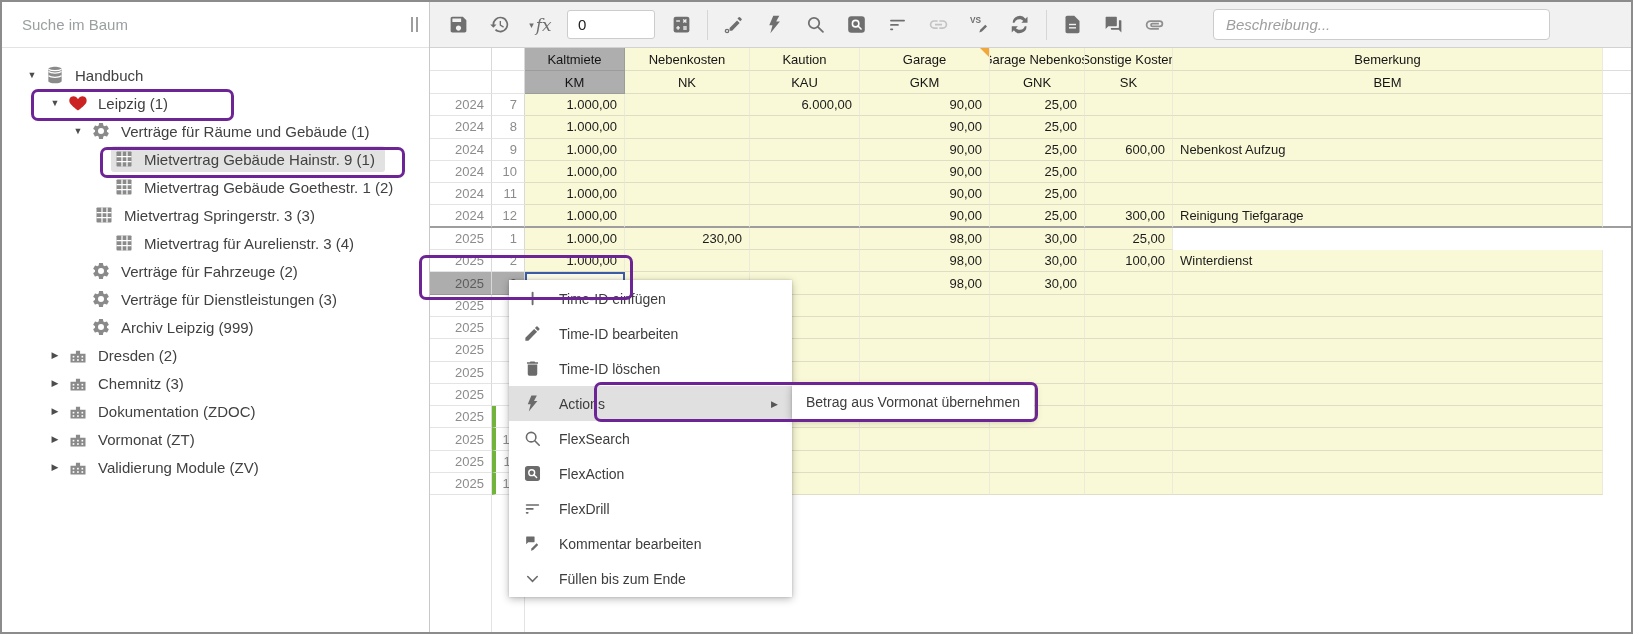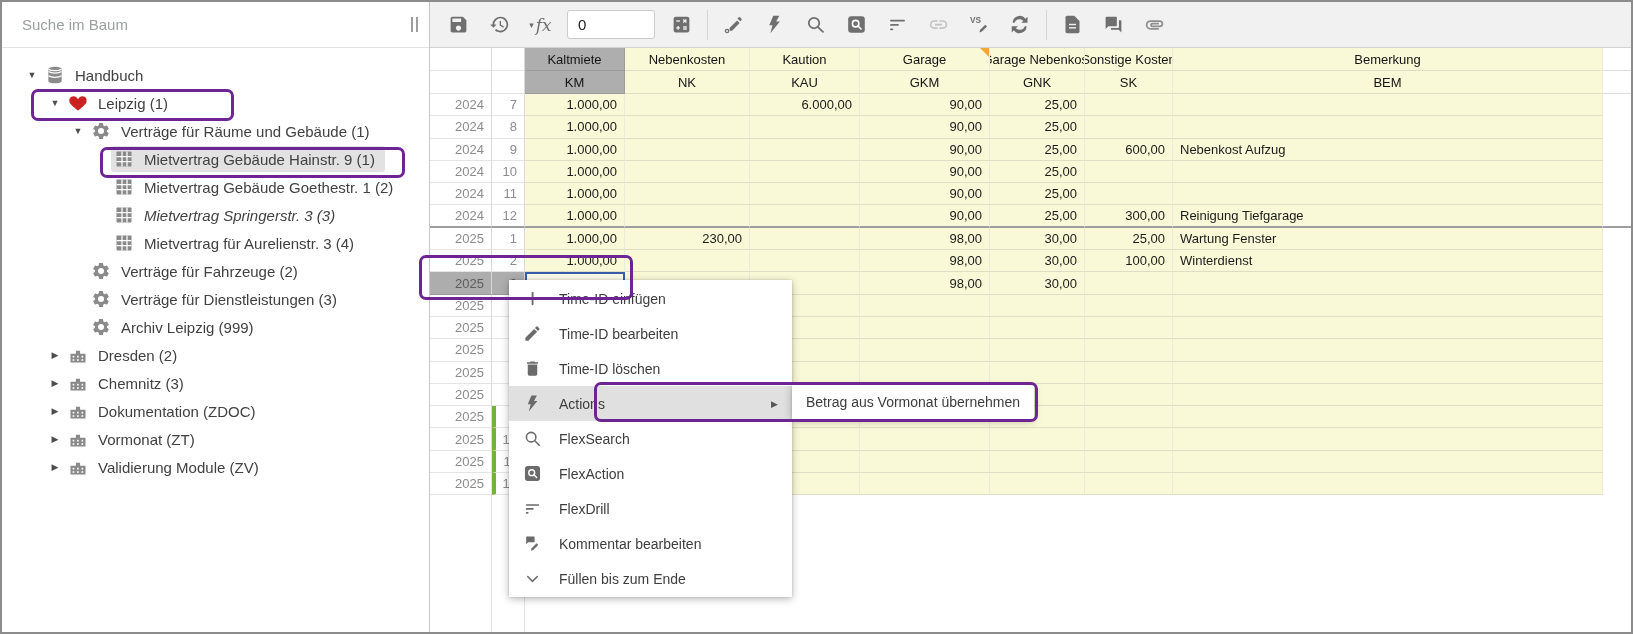--- a/index.html
+++ b/index.html
@@ -183,20 +183,21 @@
         <svg viewBox="0 0 24 24">
           <path d="M15 3H3.8C3.3 3 3 3.3 3 3.8V17l3-3h9c.5 0 .8-.3.8-.8V3.8c0-.5-.3-.8-.8-.8z"></path>
           <path d="M18.2 7h2c.5 0 .8.3.8.8V21l-3-3H9.8c-.5 0-.8-.3-.8-.8V16h8.4c.5 0 .8-.3.8-.8V7z"></path>
         </svg>
       </span>
     <span class="tbtn ic mid">
         <svg viewBox="0 0 24 24">
           <path d="M7.5 7A5.5 5.5 0 0 0 7.5 18H17v-2H7.5a3.5 3.5 0 0 1 0-7H18a2 2 0 0 1 0 4H9.5a.5.5 0 0 1 0-1H17v-2H9.5a2.5 2.5 0 0 0 0 5H18a4 4 0 0 0 0-8H7.5z"></path>
         </svg>
       </span>
+    <input class="desc-input" type="text" placeholder="Beschreibung..." style="">
   </div>
 
   <div id="tree">
       <div class="tree-row" style="padding-left: 20px;">
         <span class="tri">▼</span>
         <span class="tree-inner">
           <span class="ic tree-ic">
             <svg viewBox="0 0 24 24">
               <path d="M12 2C7.6 2 4 3.3 4 4.9v14.2C4 20.7 7.6 22 12 22s8-1.3 8-2.9V4.9C20 3.3 16.4 2 12 2z"></path>
               <g stroke="#fff" stroke-width="1.5" fill="none">
@@ -252,21 +253,21 @@
             <svg viewBox="0 0 24 24">
               <path d="M4 3h16c.55 0 1 .45 1 1v16c0 .55-.45 1-1 1H4c-.55 0-1-.45-1-1V4c0-.55.45-1 1-1z"></path>
               <g stroke="#fff" stroke-width="1.5" fill="none">
                 <path d="M3 9.2h18M3 15.2h18M9.6 3v18M15.6 3v18"></path>
               </g>
             </svg>
           </span>
           <span class="tree-label">Mietvertrag Gebäude Goethestr. 1 (2)</span>
         </span>
       </div>
-      <div class="tree-row" style="padding-left: 89px; font-style: italic;">
+      <div class="tree-row" style="padding-left: 69px;">
         <span class="tri"></span>
         <span class="tree-inner">
           <span class="ic tree-ic">
             <svg viewBox="0 0 24 24">
               <path d="M4 3h16c.55 0 1 .45 1 1v16c0 .55-.45 1-1 1H4c-.55 0-1-.45-1-1V4c0-.55.45-1 1-1z"></path>
               <g stroke="#fff" stroke-width="1.5" fill="none">
                 <path d="M3 9.2h18M3 15.2h18M9.6 3v18M15.6 3v18"></path>
               </g>
             </svg>
           </span>
@@ -519,21 +520,20 @@
         </div>
         <div class="grow brow">
           <div class="cell bcell rh" style="width: 62px;">2025</div>
           <div class="cell bcell rh" style="width: 33px;">1</div>
           <div class="cell bcell data" style="width: 100px;">1.000,00</div>
           <div class="cell bcell data" style="width: 125px;">230,00</div>
           <div class="cell bcell data" style="width: 110px;"></div>
           <div class="cell bcell data" style="width: 130px;">98,00</div>
           <div class="cell bcell data" style="width: 95px;">30,00</div>
           <div class="cell bcell data" style="width: 88px;">25,00</div>
-          <div class="cell bcell data left" style="width: 430px;">Wartung Fenster</div>
           <div class="cellfill"></div>
         </div>
         <div class="grow brow">
           <div class="cell bcell rh" style="width: 62px;">2025</div>
           <div class="cell bcell rh" style="width: 33px;">2</div>
           <div class="cell bcell data" style="width: 100px;">1.000,00</div>
           <div class="cell bcell data" style="width: 125px;"></div>
           <div class="cell bcell data" style="width: 110px;"></div>
           <div class="cell bcell data" style="width: 130px;">98,00</div>
           <div class="cell bcell data" style="width: 95px;">30,00</div>

